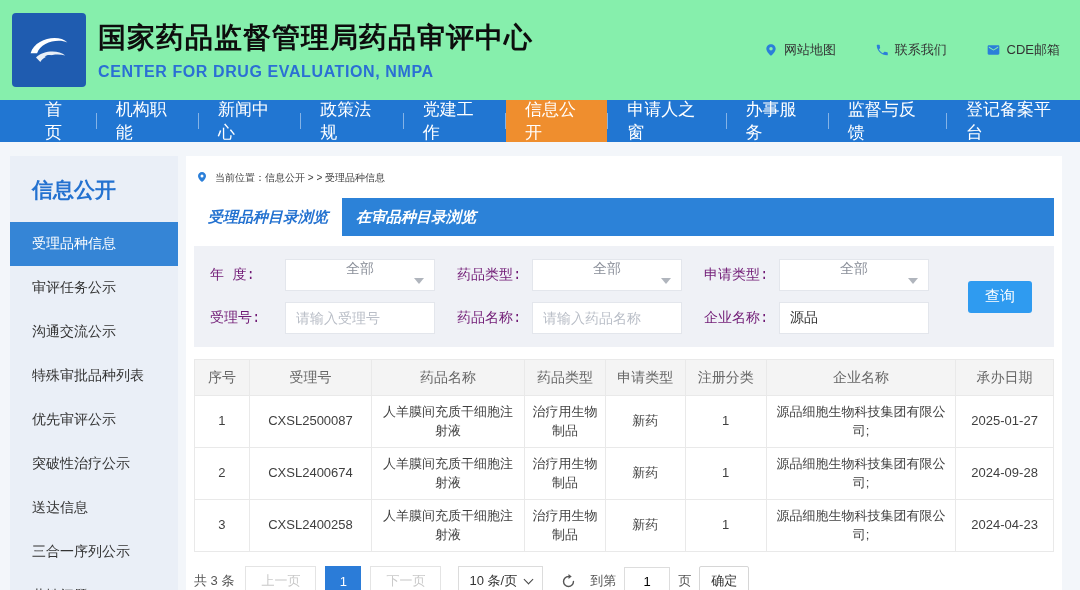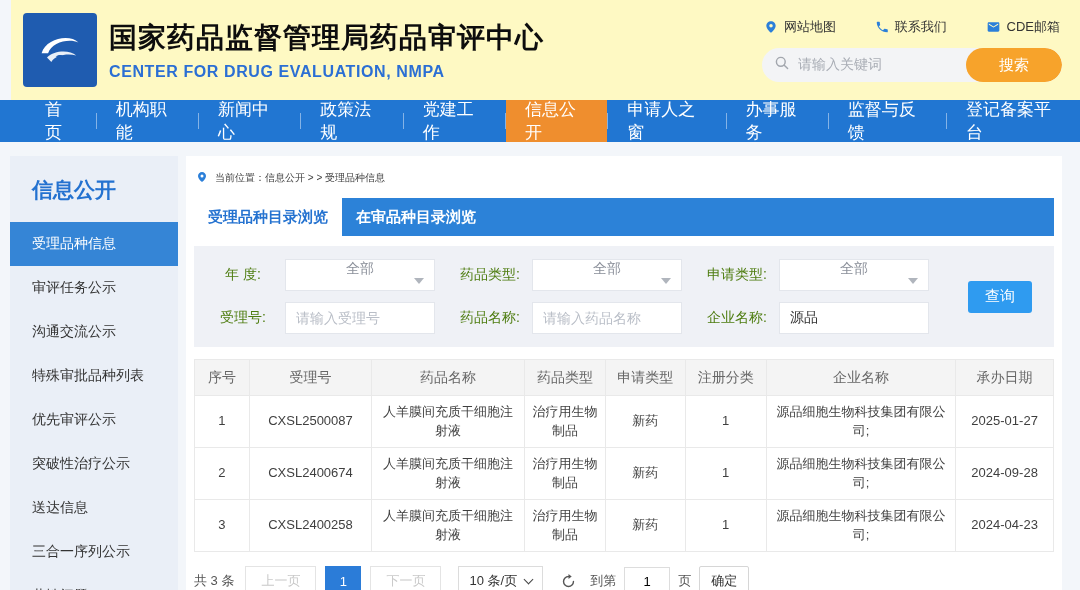--- a/index.html
+++ b/index.html
@@ -1,21 +1,21 @@
 <!DOCTYPE html>
 <html><head>
 <meta charset="utf-8">
 <style>
   * { margin:0; padding:0; box-sizing:border-box; }
   html,body { width:1080px; height:590px; overflow:hidden;
     font-family:"Liberation Sans","DejaVu Sans",sans-serif; background:#f3f6fa; }
   .page { width:1080px; height:590px; position:relative; }
 
   
-  .header { height:100px; background:#fef9c3; display:flex; align-items:center; padding:0 18px 0 12px;margin-left:11px; }
+  .header { height:100px; background:#86efac; display:flex; align-items:center; padding:0 18px 0 12px; }
   .brand { display:flex; align-items:center; gap:12px; }
   .logo { width:74px; height:74px; background:#1f5cb0; border-radius:4px; display:flex; align-items:center; justify-content:center; }
   .brand-text .cn { font-size:28px; font-weight:bold; color:#0d0d0d; letter-spacing:1px; }
   .brand-text .en { font-size:16px; font-weight:bold; color:#2b6fd4; letter-spacing:.6px; margin-top:6px; }
   .header-right { margin-left:auto; width:300px; display:flex; flex-direction:column; gap:12px; }
   .quick-links { display:flex; justify-content:space-between; padding:0 2px; }
   .qlink { display:flex; align-items:center; gap:6px; font-size:13px; color:#333; cursor:pointer; }
   .qlink svg { display:block; }
   .search-bar { height:34px; background:#f3f4f6; border-radius:17px; display:flex; align-items:center; overflow:hidden; }
   .search-bar .mag { margin:0 8px 0 12px; }
@@ -34,29 +34,29 @@
   .sidebar { width:168px; background:#eaeff7; padding-top:20px; flex-shrink:0; }
   .sb-title { font-size:21px; font-weight:bold; color:#2472d0; padding-left:22px; margin-bottom:18px; }
   .sb-item { font-size:14px; color:#333; padding:13px 0 13px 22px; cursor:pointer; }
   .sb-item.active { background:#3585d6; color:#fff; }
 
   .main { flex:1; background:#fff; padding:10px 8px 0 8px; overflow:hidden; }
   .breadcrumb { display:flex; align-items:center; gap:7px; font-size:10px; color:#404040; padding:4px 0 12px 2px; }
 
   .tabbar { height:38px; background:#2c82d8; display:flex; }
   .tab { width:148px; display:flex; align-items:center; justify-content:center;
-    font-size:15px; font-weight:bold; color:#fff; cursor:pointer; }
+    font-size:15px; font-weight:bold; color:#fff; cursor:pointer;font-style:italic; }
   .tab.active { background:#fff; color:#2472d0; }
 
   
   .filters { background:#eff1f6; margin-top:10px; padding:13px 16px; display:flex; align-items:center; }
   .filter-rows { display:flex; flex-direction:column; gap:11px; }
   .frow { display:flex; gap:22px; }
   .fgroup { display:flex; align-items:center; }
-  .flabel { width:66px; text-align:center; font-size:14px; color:#4d7c0f; margin-right:9px; white-space:nowrap; }
+  .flabel { width:66px; text-align:left; font-size:14px; color:#701a75; margin-right:9px; white-space:nowrap;font-family:Liberation Mono, monospace; }
   .fselect, .finput { width:150px; height:32px; background:#fff; border:1px solid #e3e6ec; font-size:14px;flex-direction:column; }
   .fselect { display:flex; align-items:center; padding:0 10px; color:#8a8f99; cursor:pointer; }
   .fselect .caret { margin-left:auto; width:0; height:0; border-left:5px solid transparent;
     border-right:5px solid transparent; border-top:6px solid #b0b5bd; }
   .finput { padding:0 10px; color:#333; font-family:inherit; }
   .finput::placeholder { color:#b9bec7; }
   .query-col { margin-left:auto; margin-right:6px; }
   .query-btn { width:64px; height:32px; background:#2f9bf0; border:none; border-radius:3px;
     color:#fff; font-size:15px; cursor:pointer; font-family:inherit; }
 
@@ -122,30 +122,20 @@
           <span>联系我们</span>
         </div>
         <div class="qlink">
           <span>
             <svg width="15" height="14" viewBox="0 0 24 24">
                 <path fill="#2b7fd9" d="M20 4H4c-1.1 0-2 .9-2 2v12c0 1.1.9 2 2 2h16c1.1 0 2-.9 2-2V6c0-1.1-.9-2-2-2zm0 4l-8 5-8-5V6l8 5 8-5v2z"></path>
               </svg>
           </span>
           <span>CDE邮箱</span>
         </div>
-      </div>
-      <div class="search-bar">
-        <span class="mag">
-          <svg width="16" height="16" viewBox="0 0 20 20">
-              <circle cx="8.5" cy="8.5" r="5.5" fill="none" stroke="#a3a7ae" stroke-width="1.8"></circle>
-              <line x1="12.8" y1="12.8" x2="17" y2="17" stroke="#a3a7ae" stroke-width="1.8" stroke-linecap="round"></line>
-            </svg>
-        </span>
-        <span class="search-ph">请输入关键词</span>
-        <button class="search-btn">搜索</button>
       </div>
     </div>
   </div>
 
   <div class="nav">
     <div class="nav-item">首页</div>
     <div class="nav-sep"></div>
     <div class="nav-item">机构职能</div>
     <div class="nav-sep"></div>
     <div class="nav-item">新闻中心</div>

